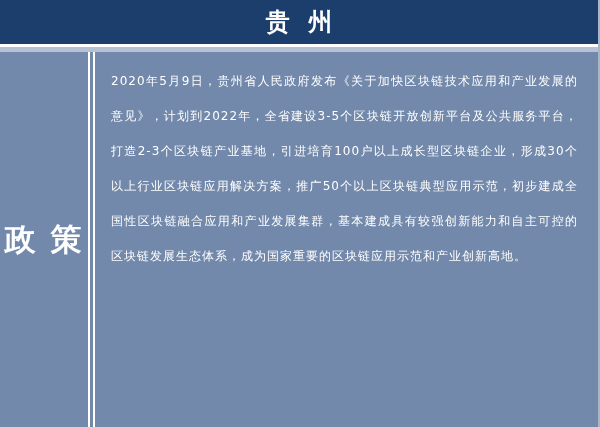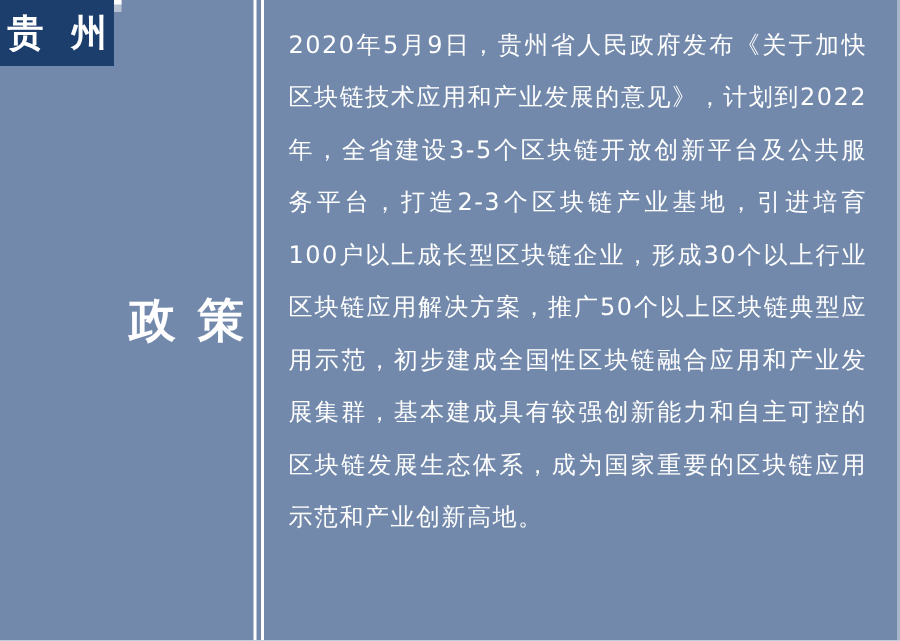--- a/index.html
+++ b/index.html
@@ -12,21 +12,21 @@
   html, body { margin: 0; padding: 0; background: #ffffff; }
   .canvas {
     width: 600px;
     height: 427px;
     background: var(--body-bg);
     font-family: "DejaVu Sans", sans-serif;
     box-sizing: border-box;
     border-right: 2px solid rgba(255,255,255,0.38);
     overflow: hidden;
     display: flex;
-    flex-direction: row;
+    flex-direction: column;
   }
   .header {
     height: 44px;
     flex: 0 0 44px;
     background: var(--header-bg);
     display: flex;
     align-items: center;
     justify-content: center;
   }
   .header-title {
@@ -71,21 +71,21 @@
   }
   .content-cell {
     flex: 1 1 auto;
     box-sizing: border-box;
     padding: 12px 20px 0 16px;
     min-width: 0;
   }
   .policy-text {
     margin: 0;
     color: var(--text-color);
-    font-size: 16px;
+    font-size: 12px;
     line-height: 35px;
     letter-spacing: 1px;
     text-align: justify;
     text-justify: inter-ideograph;
     font-weight: normal;
   }
 </style>
 </head>
 <body>
 

